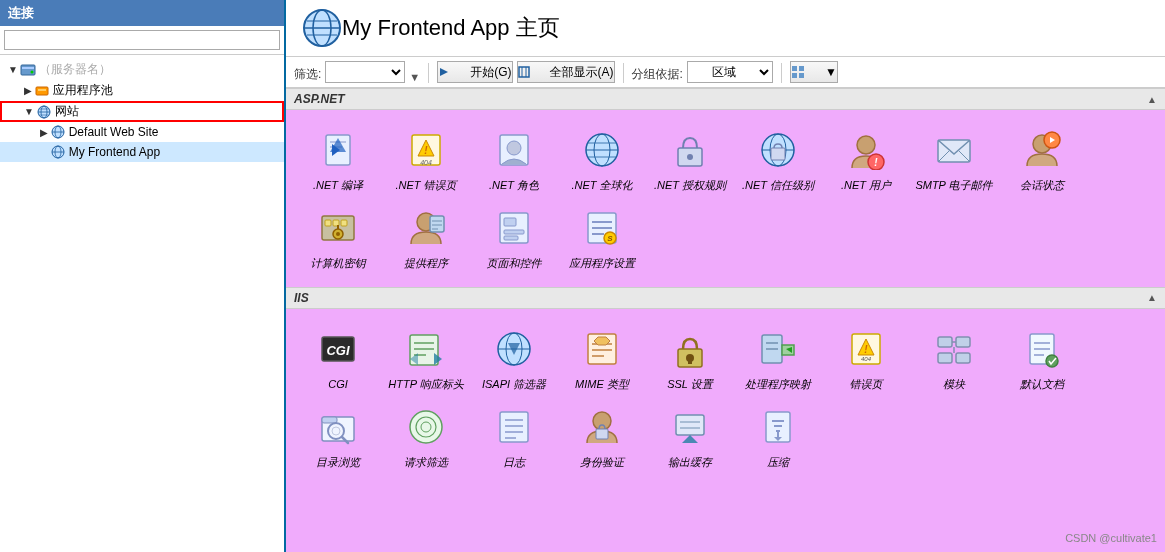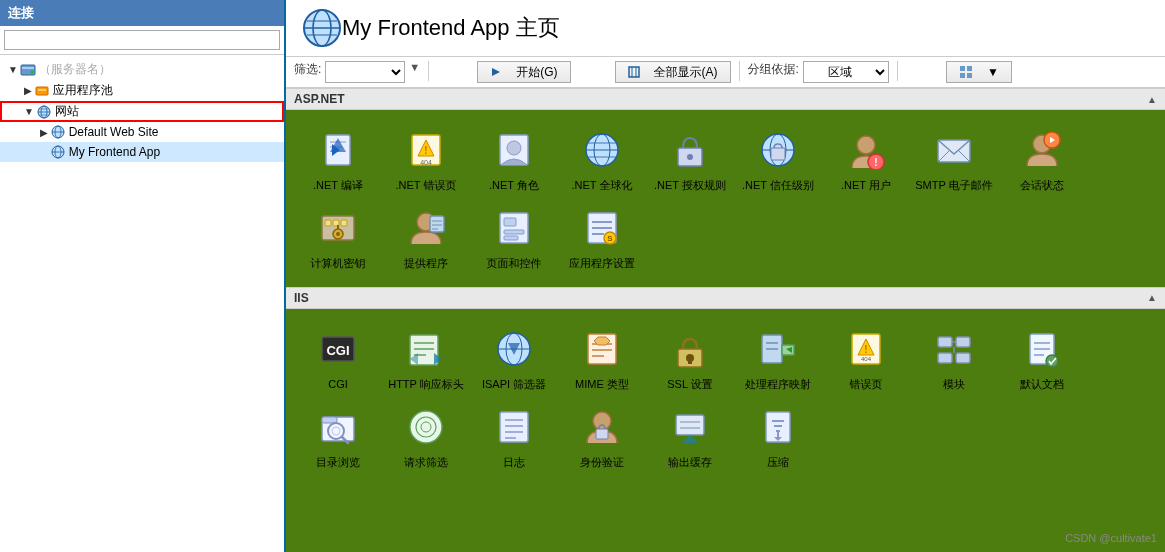--- a/index.html
+++ b/index.html
@@ -74,54 +74,54 @@
       font-weight: normal;
       color: #000;
     }
 
     
     .toolbar {
       background: white;
       border-bottom: 1px solid #ccc;
       padding: 4px 8px;
       display: flex;
-      align-items: flex-start;
+      align-items: flex-end;
       gap: 4px;
       flex-wrap: wrap;
     }
     .toolbar-label { font-size: 12px; color: #333; }
     .toolbar-select {
       border: 1px solid #aaa;
       background: white;
       padding: 1px 20px;
       font-size: 12px;
       min-width: 80px;
       height: 22px;
     }
     .toolbar-btn {
       border: 1px solid #aaa;
       background: linear-gradient(to bottom, #f8f8f8, #e8e8e8);
-      padding: 1px 12px;
+      padding: 1px 0;
       font-size: 12px;
       cursor: pointer;
       display: flex;
       align-items: center;
-      gap: 14px;
+      gap: 20px;
       height: 22px;
-      margin-left: 40px;
     }
     .toolbar-divider { width: 1px; height: 20px; background: #ccc; margin: 0 4px; }
     .group-label { font-size: 12px; color: #333; }
 
     
     .content-area {
       flex: 1;
       overflow-y: auto;
-      background: #4d7c0f;
+      background: #f0abfc;
       padding: 0;
+      font-style: italic;
     }
 
     
     .section {
       margin: 0;
     }
     .section-header {
       background: #e8e8e8;
       border-top: 1px solid #ccc;
       border-bottom: 1px solid #ccc;

